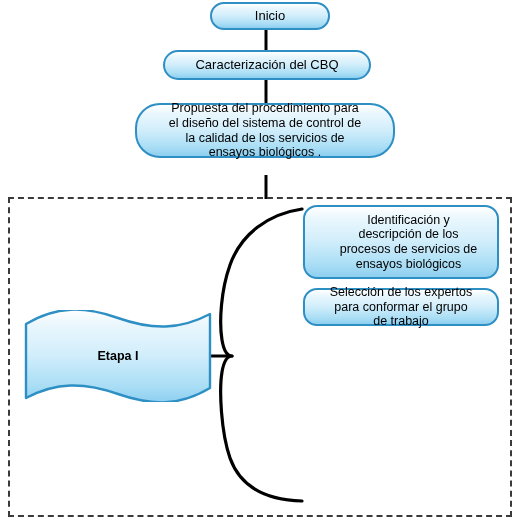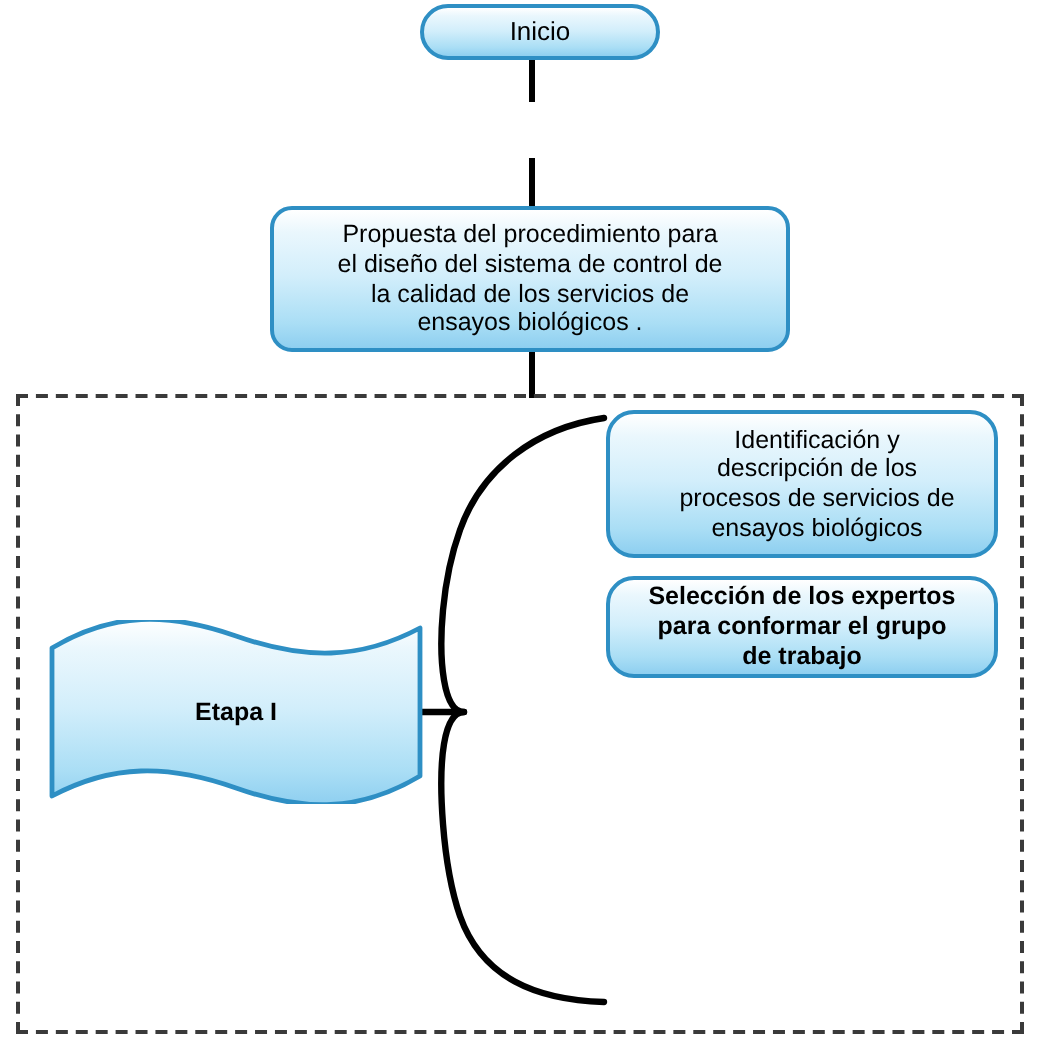--- a/index.html
+++ b/index.html
@@ -61,27 +61,27 @@
     left: 210px; top: 2px; width: 120px; height: 28px;
     border-radius: 14px;
     font-size: 13px;
   }
   #node-caracterizacion {
     left: 163px; top: 50px; width: 208px; height: 30px;
     border-radius: 15px;
     font-size: 13px;
   }
   #node-propuesta {
-    left: 135px; top: 103px; width: 260px; height: 73px;
-    border-radius: 11px;
+    left: 135px; top: 103px; width: 260px; height: 55px;
+    border-radius: 25px;
     font-size: 12.5px;
   }
 
   #node-proc-1 { left: 303px; top: 205px;  width: 196px; height: 74px; padding-left: 21px; }
-  #node-proc-2 { left: 303px; top: 288px;  width: 196px; height: 51px; font-weight: bold; }
+  #node-proc-2 { left: 303px; top: 288px;  width: 196px; height: 38px; }
   #node-proc-3 { left: 303px; top: 350px;  width: 196px; height: 60px; }
   #node-proc-4 { left: 303px; top: 421px;  width: 196px; height: 80px; }
 
   
   #etapa-group {
     position: absolute;
     left: 8px;
     top: 197px;
     width: 504px;
     height: 320px;
@@ -149,20 +149,23 @@
                C 228 356, 224 360, 222 372
                C 219 390, 221 432, 230 458
                C 241 489, 268 500, 302 501"></path>
     </g>
   </svg>
 
   <div class="node" id="node-inicio">
     <span class="node-text">Inicio</span>
   </div>
 
+  <div class="node" id="node-caracterizacion">
+    <span class="node-text">Caracterización del CBQ</span>
+  </div>
 
   <div class="node" id="node-propuesta">
     <span class="node-text">Propuesta del procedimiento para
 el diseño del sistema de control de
 la calidad de los servicios de
 ensayos biológicos .</span>
   </div>
 
   <div id="node-etapa">
     <svg viewBox="0 0 192 92" xmlns="http://www.w3.org/2000/svg">

